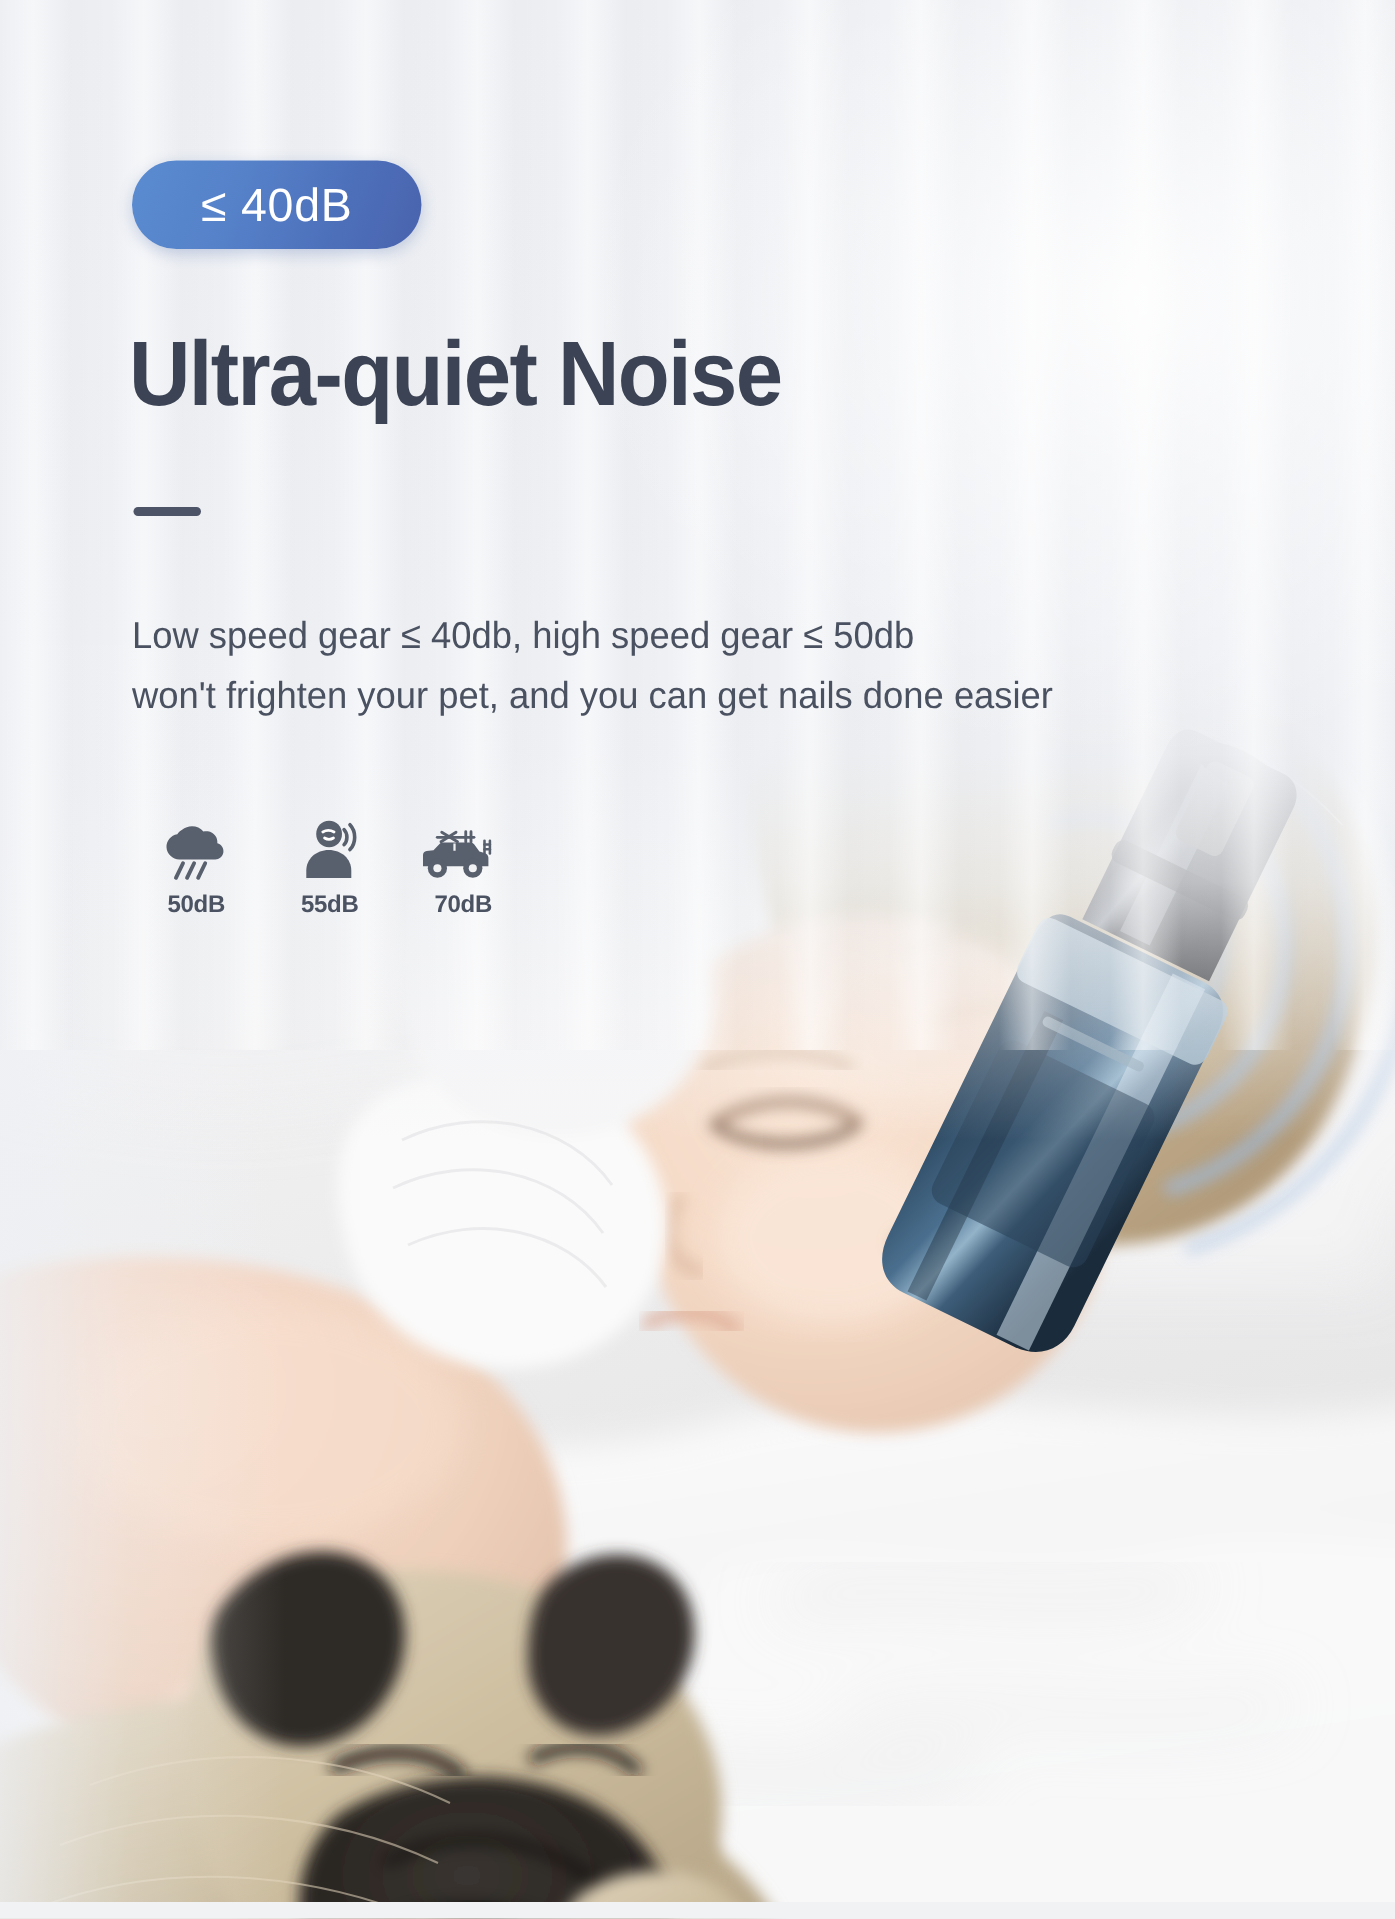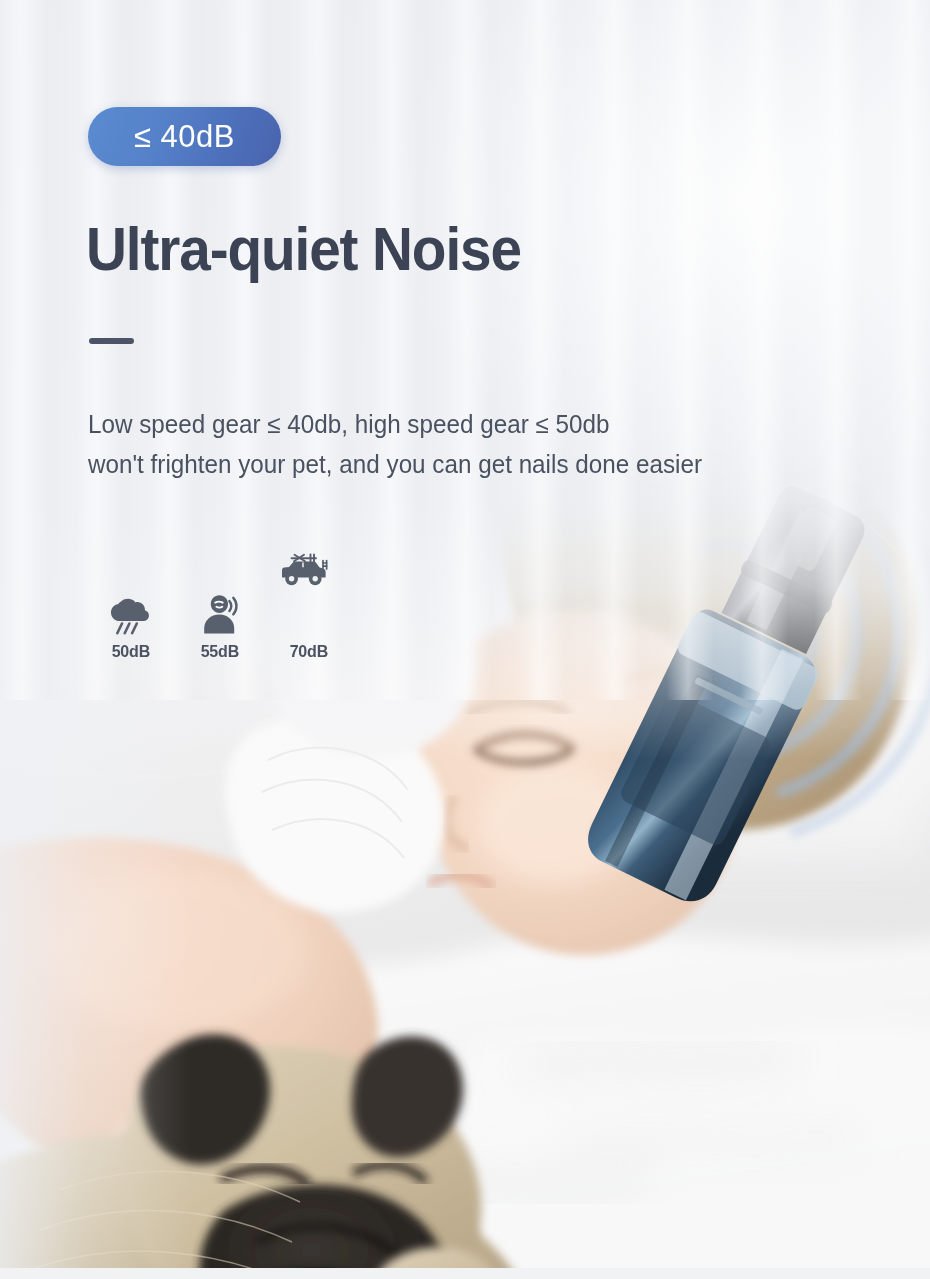--- a/index.html
+++ b/index.html
@@ -99,21 +99,21 @@
 
   
   .noise-row {
     position:absolute; left:88px; top:543px;
     display:flex; align-items:flex-end;
   }
   .noise-item {
     display:flex; flex-direction:column; align-items:flex-end;
     width:62px; margin-right:27px;
   }
-  .noise-item:last-child { margin-right:0;gap:48px; }
+  .noise-item:last-child { margin-right:0; }
   .noise-glyph { height:44px; display:flex; align-items:flex-end; justify-content:center; }
   .noise-glyph svg { display:block; }
   .noise-label {
     margin-top:8px;
     font-size:16px; font-weight:700; letter-spacing:-.2px;
     color:#4b5262;
   }
 </style>
 </head>
 <body>

